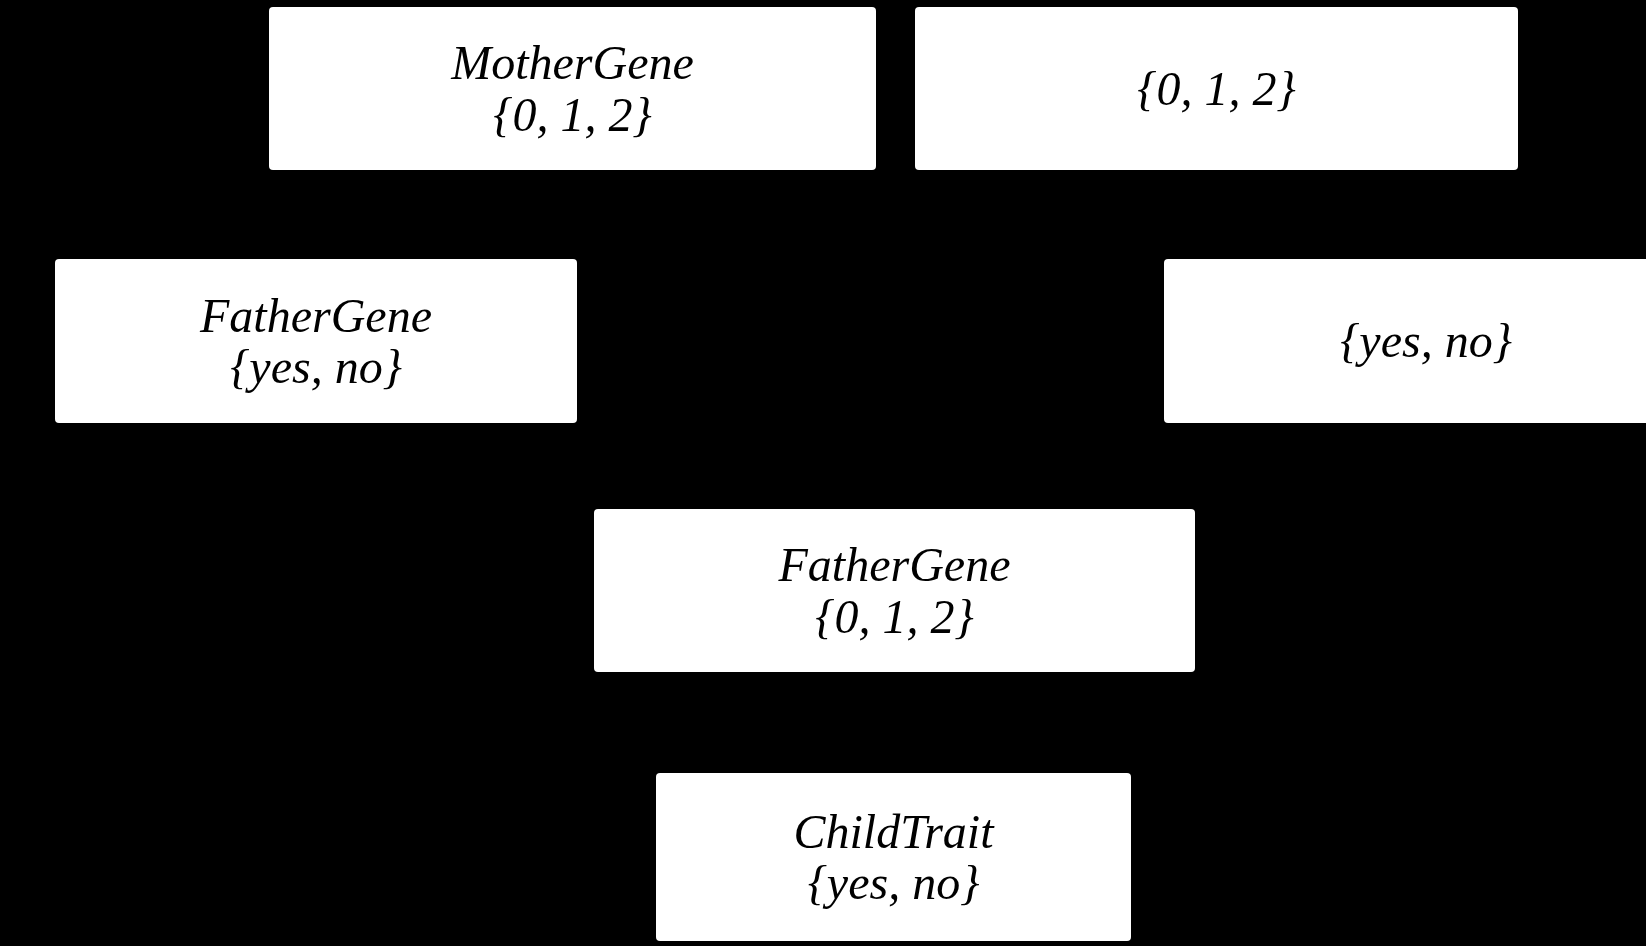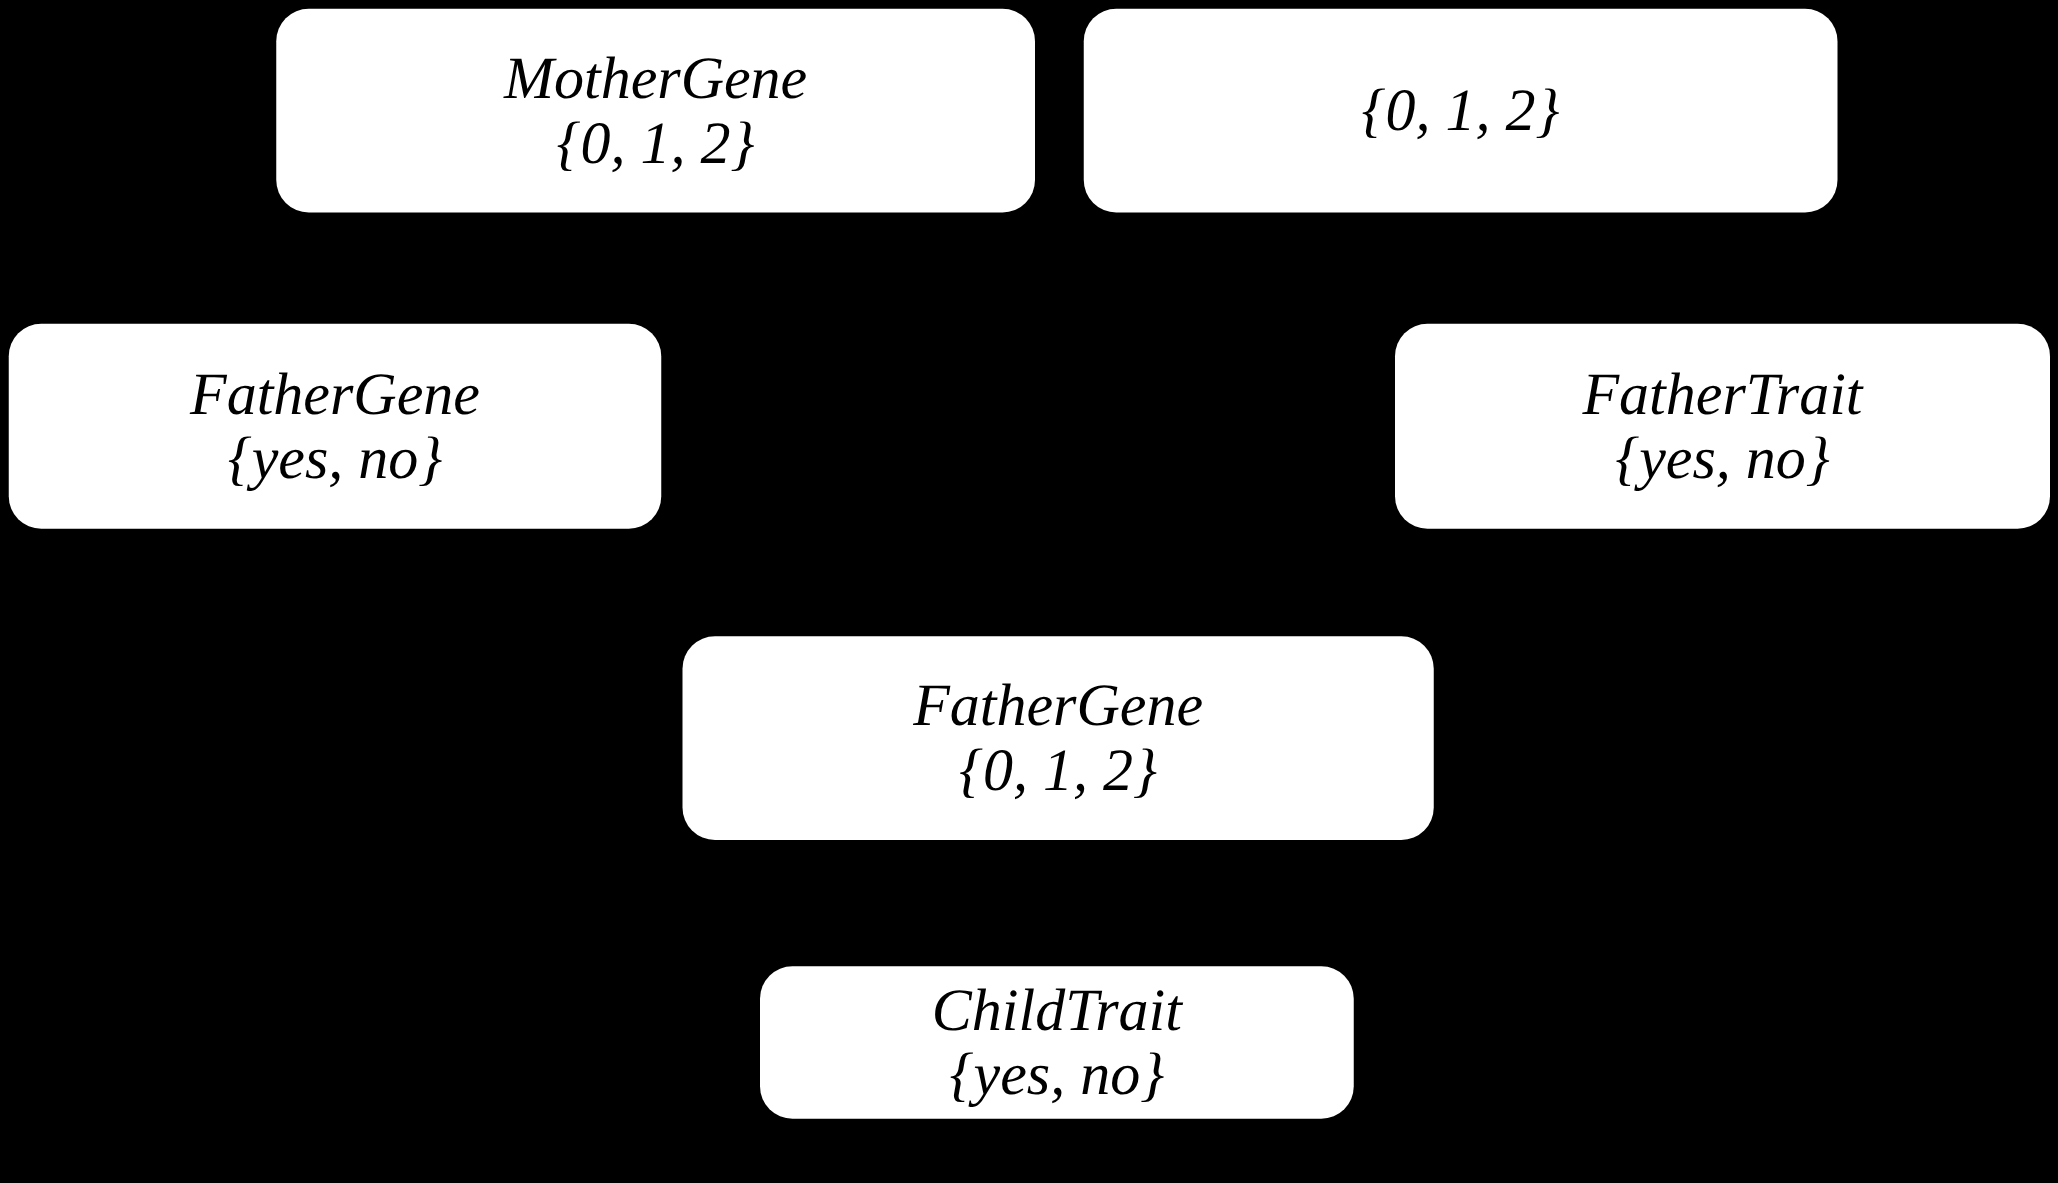--- a/index.html
+++ b/index.html
@@ -17,51 +17,52 @@
     position: relative;
     width: 1646px;
     height: 946px;
     background: #000000;
   }
   .node {
     position: absolute;
     box-sizing: border-box;
     background: #ffffff;
     color: #000000;
-    border-radius: 26px;
+    border-radius: 4px;
     display: flex;
     flex-direction: column;
     align-items: center;
     justify-content: center;
     font-family: "Liberation Serif", "DejaVu Serif", serif;
     font-style: italic;
     font-weight: normal;
     line-height: 1.07;
     text-align: center;
     user-select: none;
     overflow: hidden;
+    margin-left: 48px;
   }
   .node-label {
     font-size: 48px;
     white-space: nowrap;
     letter-spacing: 0px;
   }
   .node-domain {
     font-size: 48px;
     white-space: nowrap;
     letter-spacing: 0px;
   }
 
   
   #node-mother-gene  { left: 221px; top: 7px;   width: 607px; height: 163px; }
   #node-father-gene  { left: 867px; top: 7px;   width: 603px; height: 163px; }
   #node-mother-trait { left: 7px;   top: 259px; width: 522px; height: 164px; }
   #node-father-trait { left: 1116px;top: 259px; width: 524px; height: 164px; }
   #node-child-gene   { left: 546px; top: 509px; width: 601px; height: 163px; }
-  #node-child-trait  { left: 608px; top: 773px; width: 475px; height: 122px; }
+  #node-child-trait  { left: 608px; top: 773px; width: 475px; height: 168px; }
 </style>
 </head>
 <body>
 
 <div id="canvas">
 
   <div class="node" id="node-mother-gene">
     <span class="node-label">MotherGene</span>
     <span class="node-domain">{0, 1, 2}</span>
   </div>
@@ -69,21 +70,20 @@
   <div class="node" id="node-father-gene">
     <span class="node-domain">{0, 1, 2}</span>
   </div>
 
   <div class="node" id="node-mother-trait">
     <span class="node-label">FatherGene</span>
     <span class="node-domain">{yes, no}</span>
   </div>
 
   <div class="node" id="node-father-trait">
-    <span class="node-label">FatherTrait</span>
     <span class="node-domain">{yes, no}</span>
   </div>
 
   <div class="node" id="node-child-gene">
     <span class="node-label">FatherGene</span>
     <span class="node-domain">{0, 1, 2}</span>
   </div>
 
   <div class="node" id="node-child-trait">
     <span class="node-label">ChildTrait</span>

